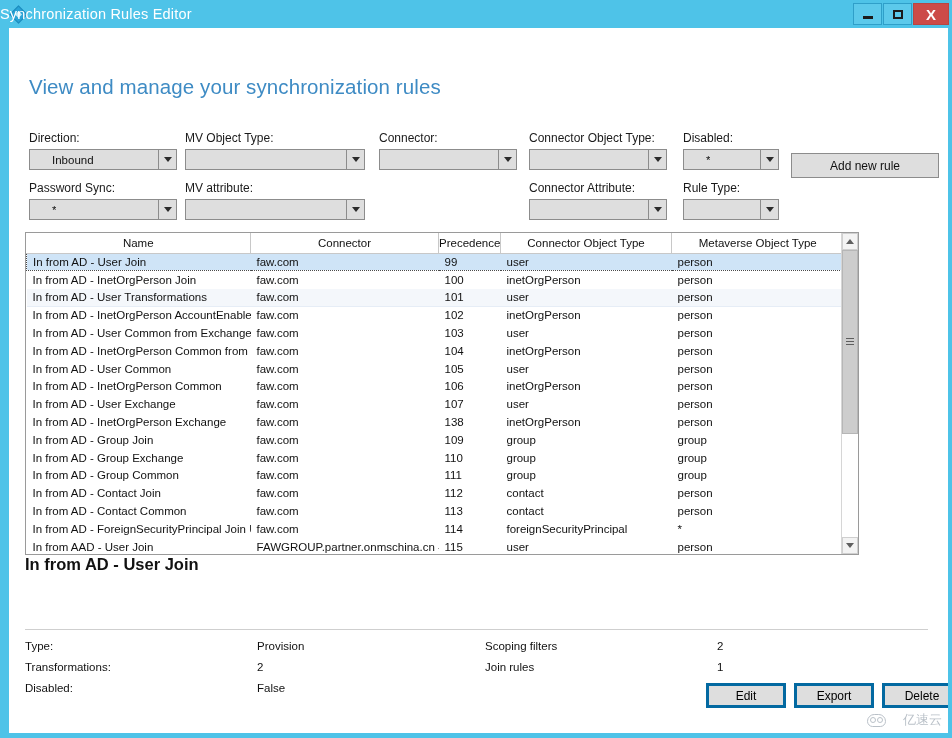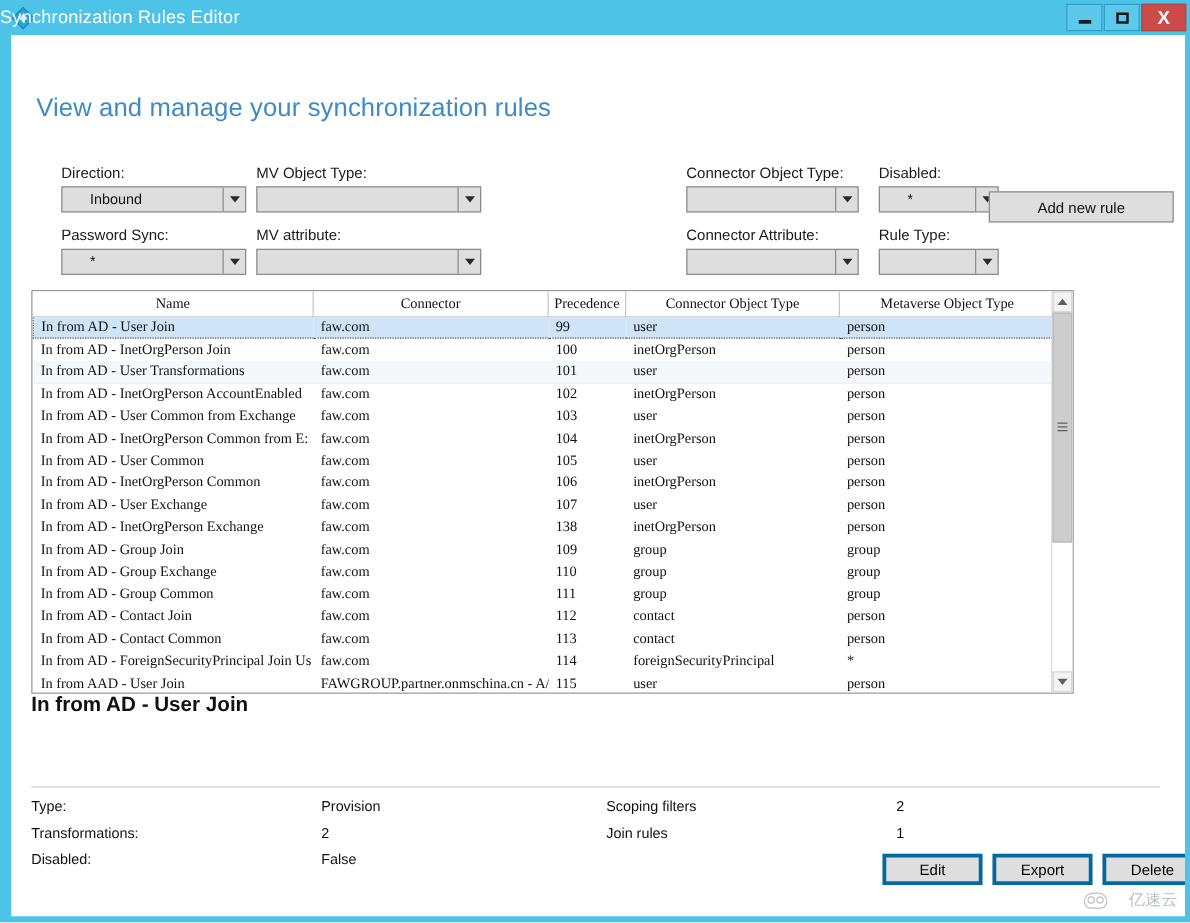--- a/index.html
+++ b/index.html
@@ -97,21 +97,21 @@
     margin: 47px 0 0 20px;
     letter-spacing: .1px;
   }
 
   
   .filters {
     position: relative;
     margin-top: 26px;
     height: 90px;
   }
-  .field { position: absolute; margin-left: 20px; }
+  .field { position: absolute; }
   .field label {
     display: block;
     font-size: 12px;
     color: #1a1a1a;
     margin-bottom: 4px;
     white-space: nowrap;
   }
   .combo {
     height: 21px;
     background: #dedede;
@@ -158,21 +158,21 @@
   
   .grid-wrap {
     position: absolute;
     left: 16px; top: 204px;
     width: 834px; height: 323px;
     border: 1px solid #9a9a9a;
     background: #ffffff;
     display: flex;
     overflow: hidden;
   }
-  .grid-main { flex: 1 1 auto; overflow: hidden; position: relative; font-family: Liberation Serif, serif; }
+  .grid-main { flex: 1 1 auto; overflow: hidden; position: relative; }
 
   table.grid { border-collapse: collapse; width: 100%; table-layout: fixed; }
   table.grid th {
     height: 20px;
     background: #ffffff;
     border-right: 1px solid #c8c8c8;
     border-bottom: 1px solid #c8c8c8;
     font-size: 11.5px;
     font-weight: normal;
     color: #111;
@@ -334,20 +334,27 @@
       </div>
 
       <div class="field" style="left:176px; top:6px; width:180px;">
         <label>MV Object Type:</label>
         <div class="combo">
           <span class="val"></span>
           <span class="arrow"></span>
         </div>
       </div>
 
+      <div class="field" style="left:370px; top:6px; width:138px;">
+        <label>Connector:</label>
+        <div class="combo">
+          <span class="val"></span>
+          <span class="arrow"></span>
+        </div>
+      </div>
 
       <div class="field" style="left:520px; top:6px; width:138px;">
         <label>Connector Object Type:</label>
         <div class="combo">
           <span class="val"></span>
           <span class="arrow"></span>
         </div>
       </div>
 
       <div class="field" style="left:674px; top:6px; width:96px;">

